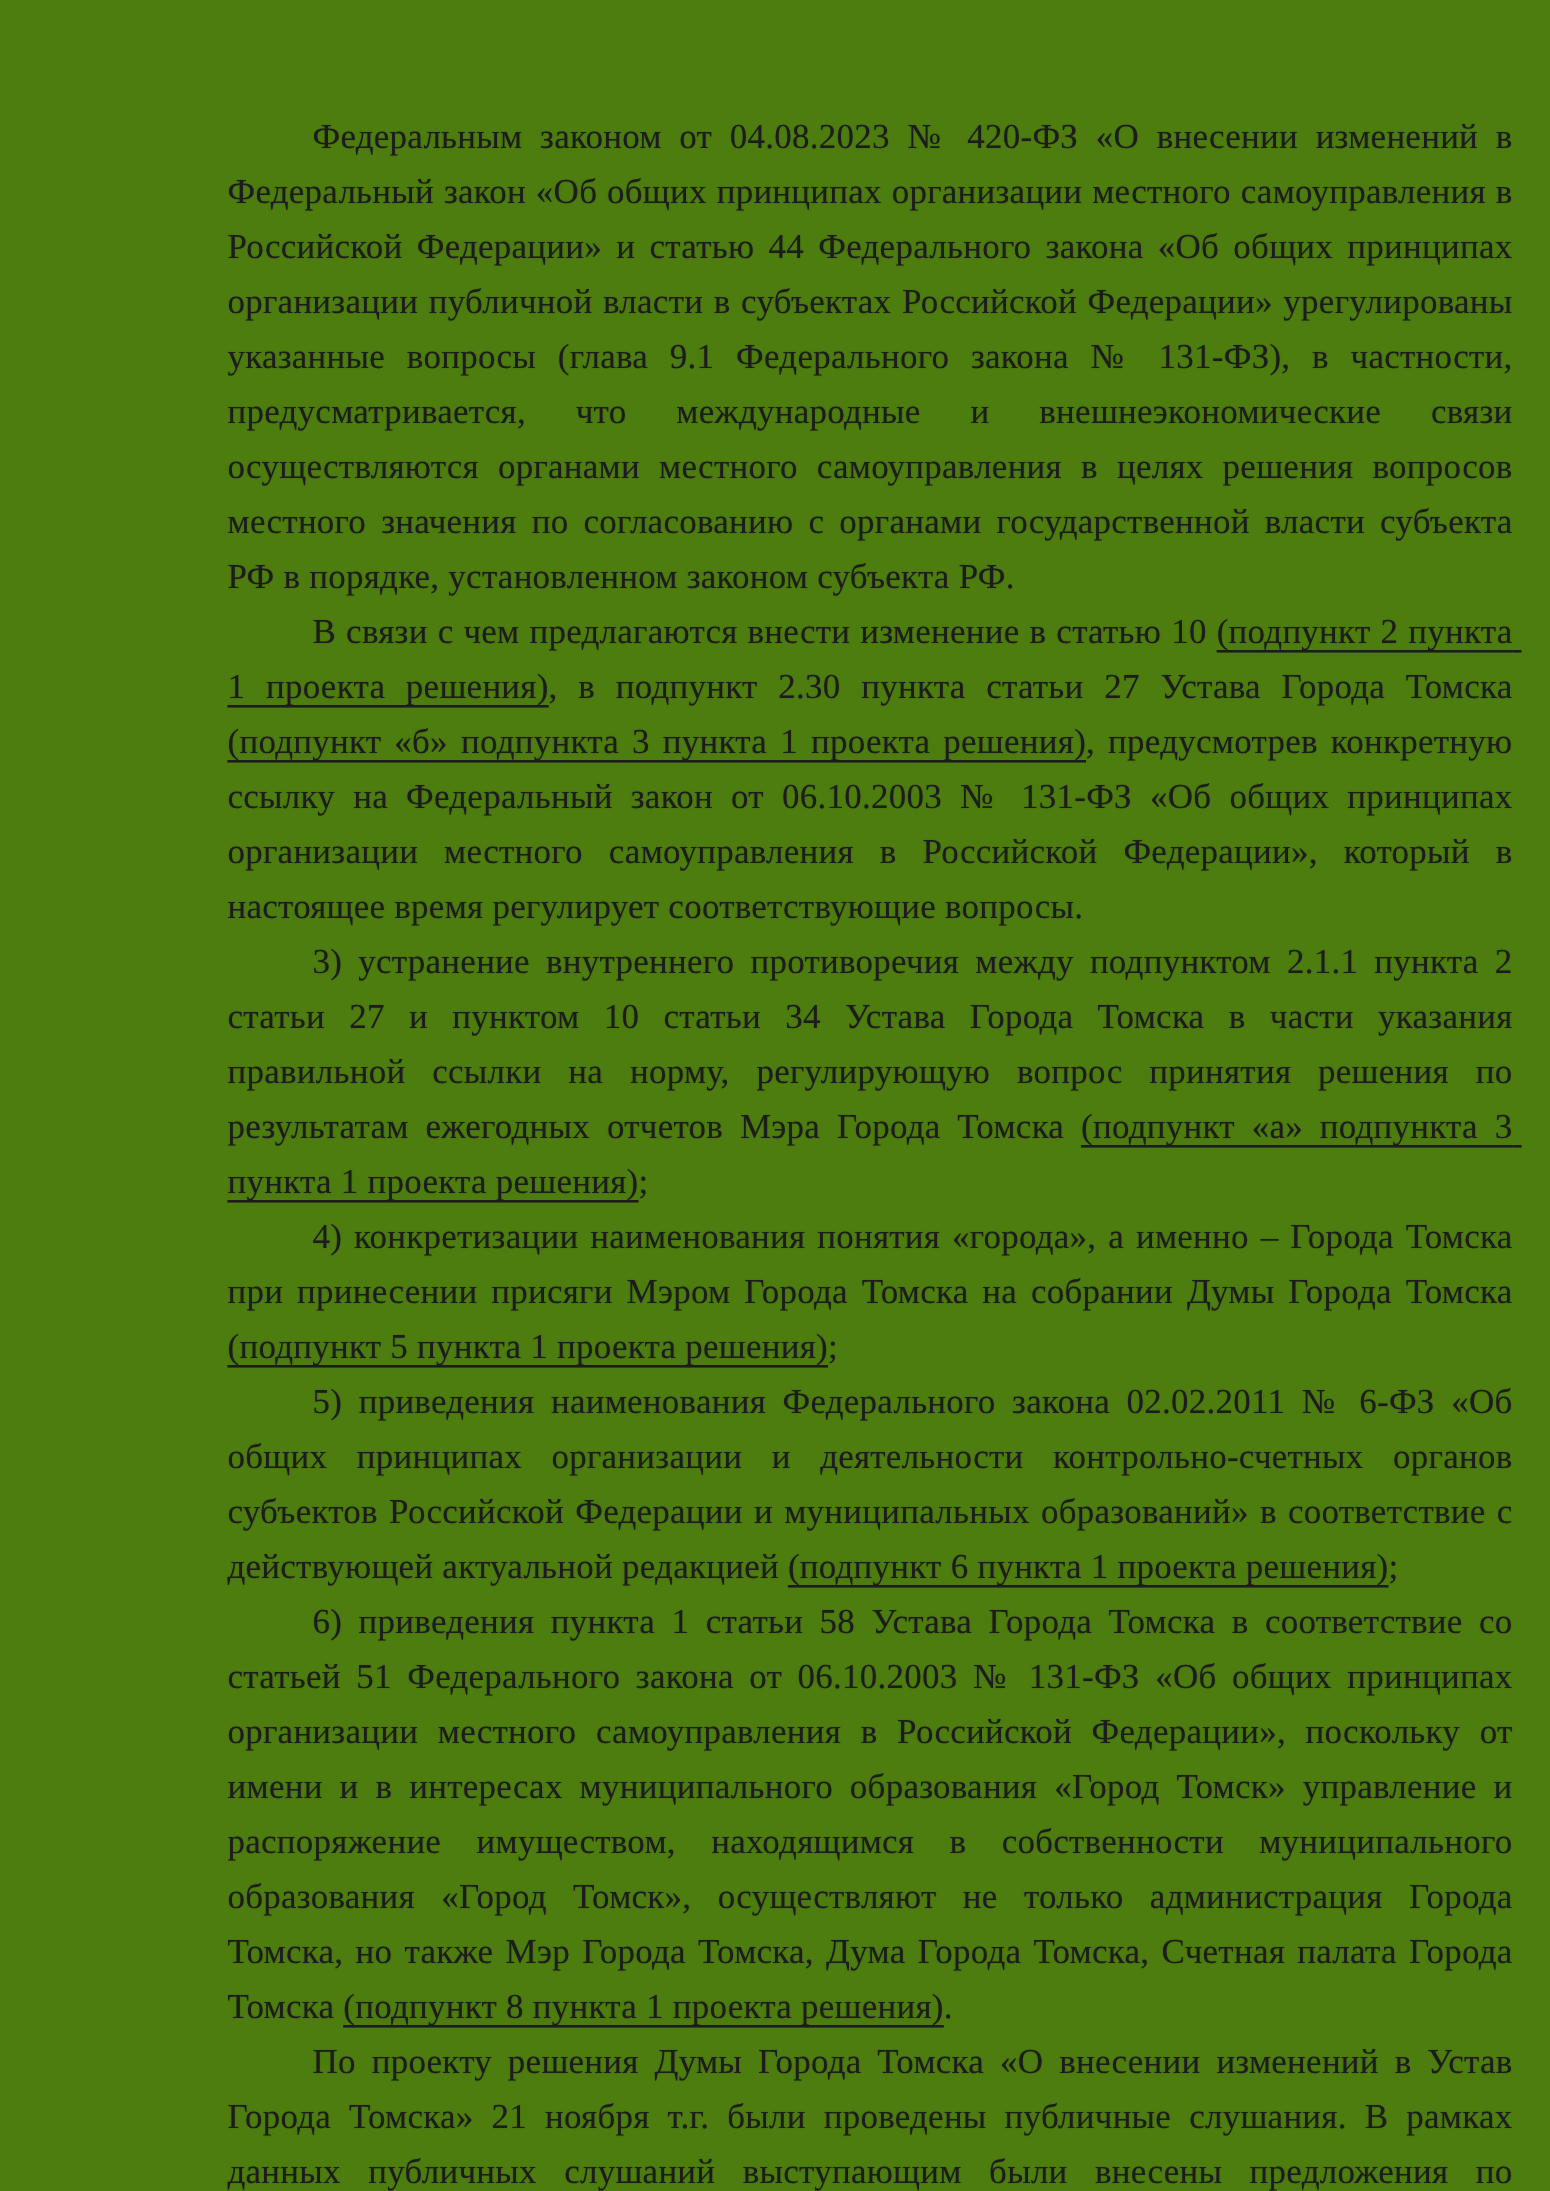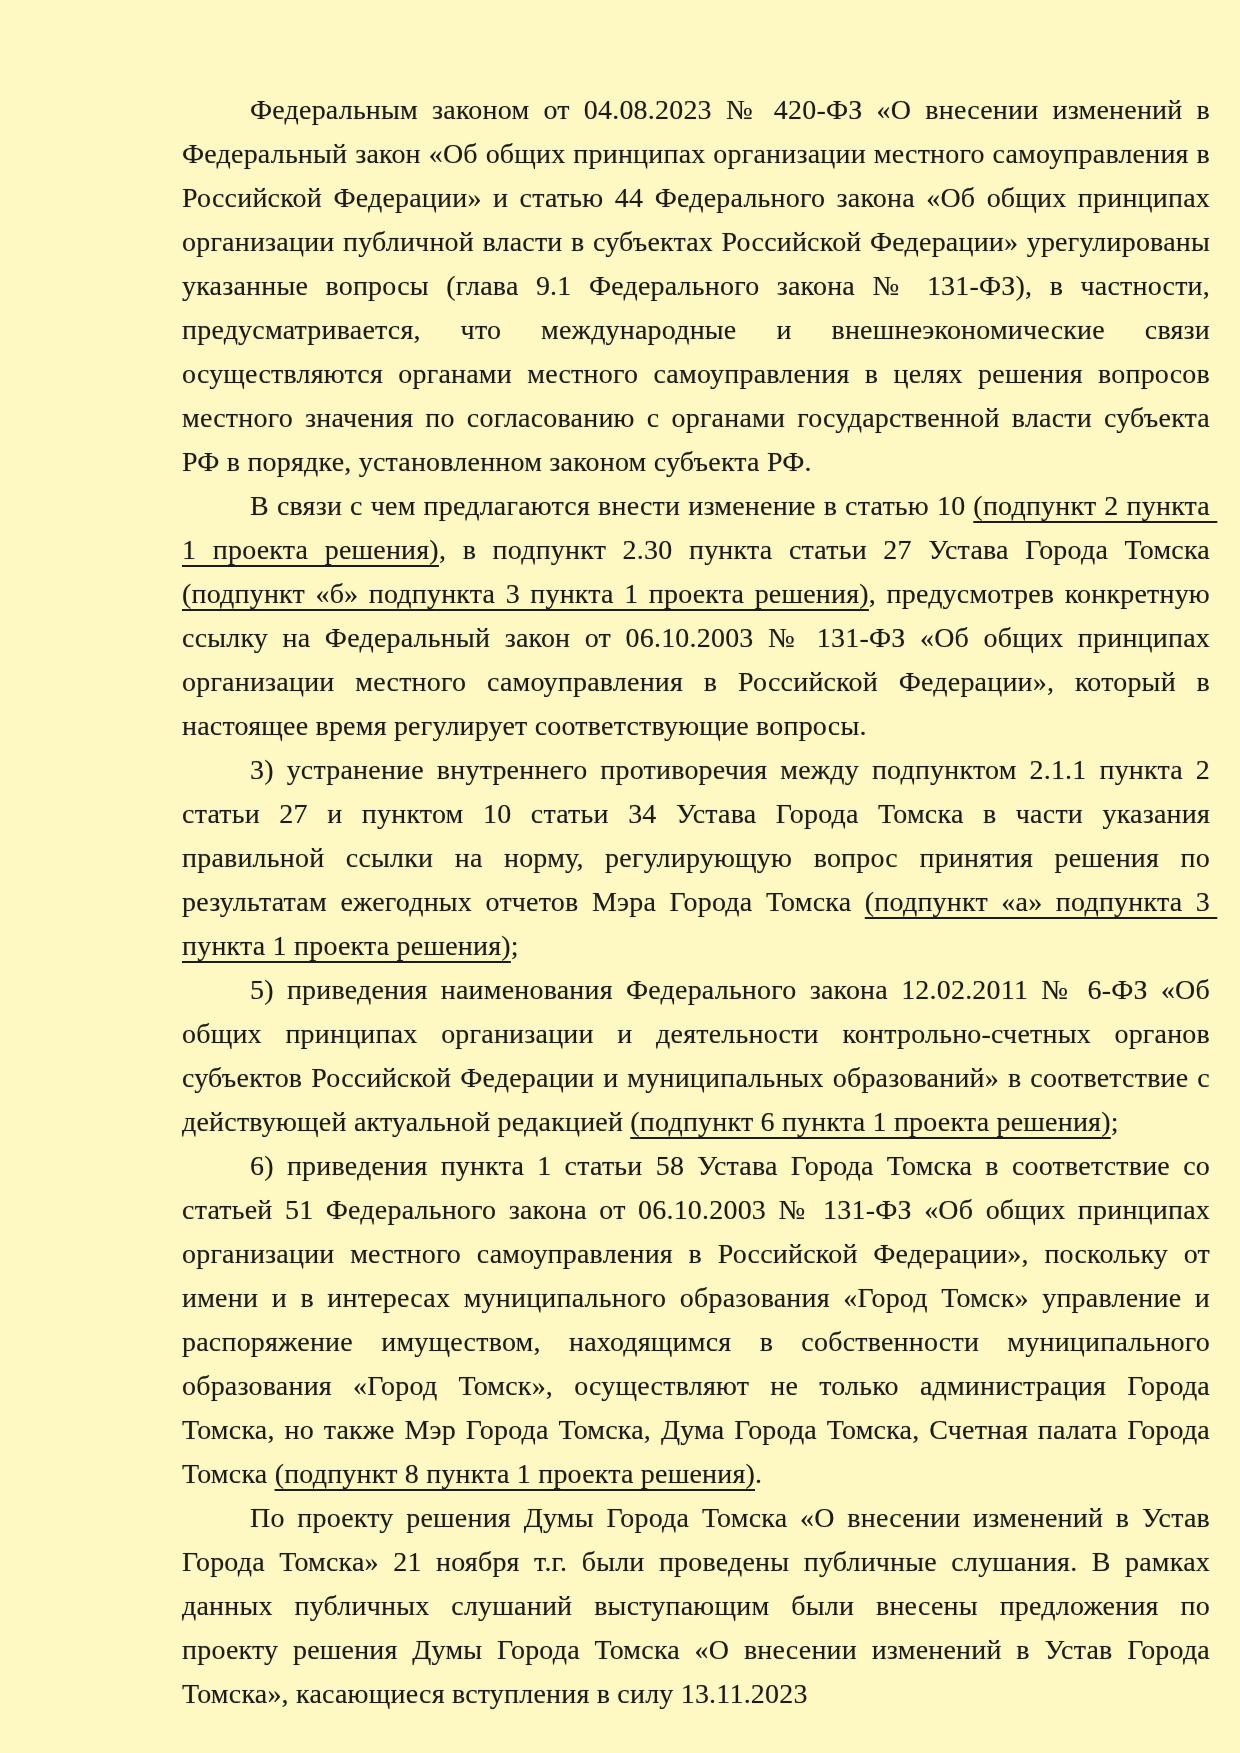--- a/index.html
+++ b/index.html
@@ -5,21 +5,21 @@
   html, body {
     margin: 0;
     padding: 0;
     background: #ffffff;
   }
   .page {
     position: relative;
     width: 1240px;
     height: 1753px;
     box-sizing: border-box;
-    background: #fef9c3;
+    background: #4d7c0f;
     overflow: hidden;
     font-family: "Liberation Serif", "DejaVu Serif", serif;
   }
   .doc-body {
     position: absolute;
     top: 88px;
     left: 182px;
     width: 1028px;
     color: #1c1c1c;
     font-size: 28px;
@@ -42,17 +42,18 @@
   }
 </style>
 </head>
 <body style="background: rgb(255, 255, 255);">
 
 <div class="page">
   <div class="doc-body" style="color: rgb(28, 28, 28);">
       <p class="para"><span class="seg">Федеральным законом от 04.08.2023 № 420-ФЗ «О внесении изменений в Федеральный закон «Об общих принципах организации местного самоуправления в Российской Федерации» и статью 44 Федерального закона «Об общих принципах организации публичной власти в субъектах Российской Федерации» урегулированы указанные вопросы (глава 9.1 Федерального закона № 131-ФЗ), в частности, предусматривается, что международные и внешнеэкономические связи осуществляются органами местного самоуправления в целях решения вопросов местного значения по согласованию с органами государственной власти субъекта РФ в порядке, установленном законом субъекта РФ.</span></p>
       <p class="para"><span class="seg">В связи с чем предлагаются внести изменение в статью 10 </span><span class="seg u">(подпункт 2 пункта 1 проекта решения)</span><span class="seg">, в подпункт 2.30 пункта статьи 27 Устава Города Томска </span><span class="seg u">(подпункт «б» подпункта 3 пункта 1 проекта решения)</span><span class="seg">, предусмотрев конкретную ссылку на Федеральный закон от 06.10.2003 № 131-ФЗ «Об общих принципах организации местного самоуправления в Российской Федерации», который в настоящее время регулирует соответствующие вопросы.</span></p>
       <p class="para"><span class="seg">3) устранение внутреннего противоречия между подпунктом 2.1.1 пункта 2 статьи 27 и пунктом 10 статьи 34 Устава Города Томска в части указания правильной ссылки на норму, регулирующую вопрос принятия решения по результатам ежегодных отчетов Мэра Города Томска </span><span class="seg u">(подпункт «а» подпункта 3 пункта 1 проекта решения)</span><span class="seg">;</span></p>
-      <p class="para"><span class="seg">5) приведения наименования Федерального закона 12.02.2011 № 6-ФЗ «Об общих принципах организации и деятельности контрольно-счетных органов субъектов Российской Федерации и муниципальных образований» в соответствие с действующей актуальной редакцией </span><span class="seg u">(подпункт 6 пункта 1 проекта решения)</span><span class="seg">;</span></p>
+      <p class="para"><span class="seg">4) конкретизации наименования понятия «города», а именно – Города Томска при принесении присяги Мэром Города Томска на собрании Думы Города Томска </span><span class="seg u">(подпункт 5 пункта 1 проекта решения)</span><span class="seg">;</span></p>
+      <p class="para"><span class="seg">5) приведения наименования Федерального закона 02.02.2011 № 6-ФЗ «Об общих принципах организации и деятельности контрольно-счетных органов субъектов Российской Федерации и муниципальных образований» в соответствие с действующей актуальной редакцией </span><span class="seg u">(подпункт 6 пункта 1 проекта решения)</span><span class="seg">;</span></p>
       <p class="para"><span class="seg">6) приведения пункта 1 статьи 58 Устава Города Томска в соответствие со статьей 51 Федерального закона от 06.10.2003 № 131-ФЗ «Об общих принципах организации местного самоуправления в Российской Федерации», поскольку от имени и в интересах муниципального образования «Город Томск» управление и распоряжение имуществом, находящимся в собственности муниципального образования «Город Томск», осуществляют не только администрация Города Томска, но также Мэр Города Томска, Дума Города Томска, Счетная палата Города Томска </span><span class="seg u">(подпункт 8 пункта 1 проекта решения)</span><span class="seg">.</span></p>
       <p class="para"><span class="seg">По проекту решения Думы Города Томска «О внесении изменений в Устав Города Томска» 21 ноября т.г. были проведены публичные слушания. В рамках данных публичных слушаний выступающим были внесены предложения по проекту решения Думы Города Томска «О внесении изменений в Устав Города Томска», касающиеся вступления в силу 13.11.2023</span></p>
     </div>
 </div>
 
 </body></html>

